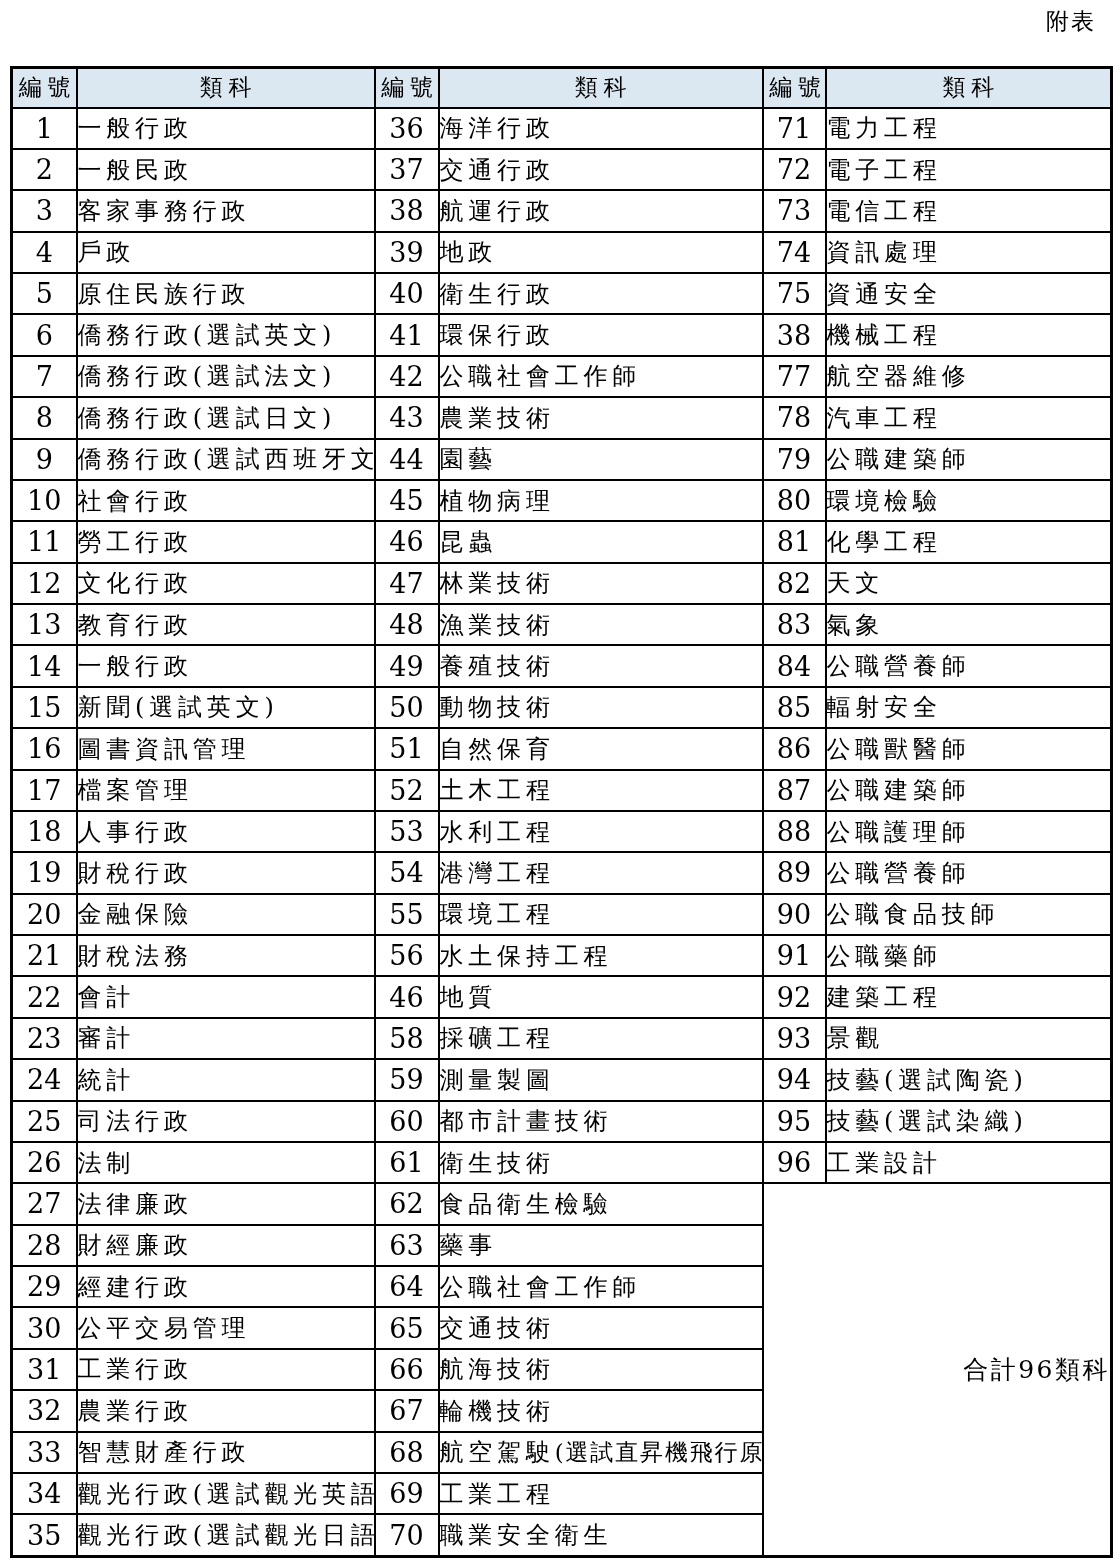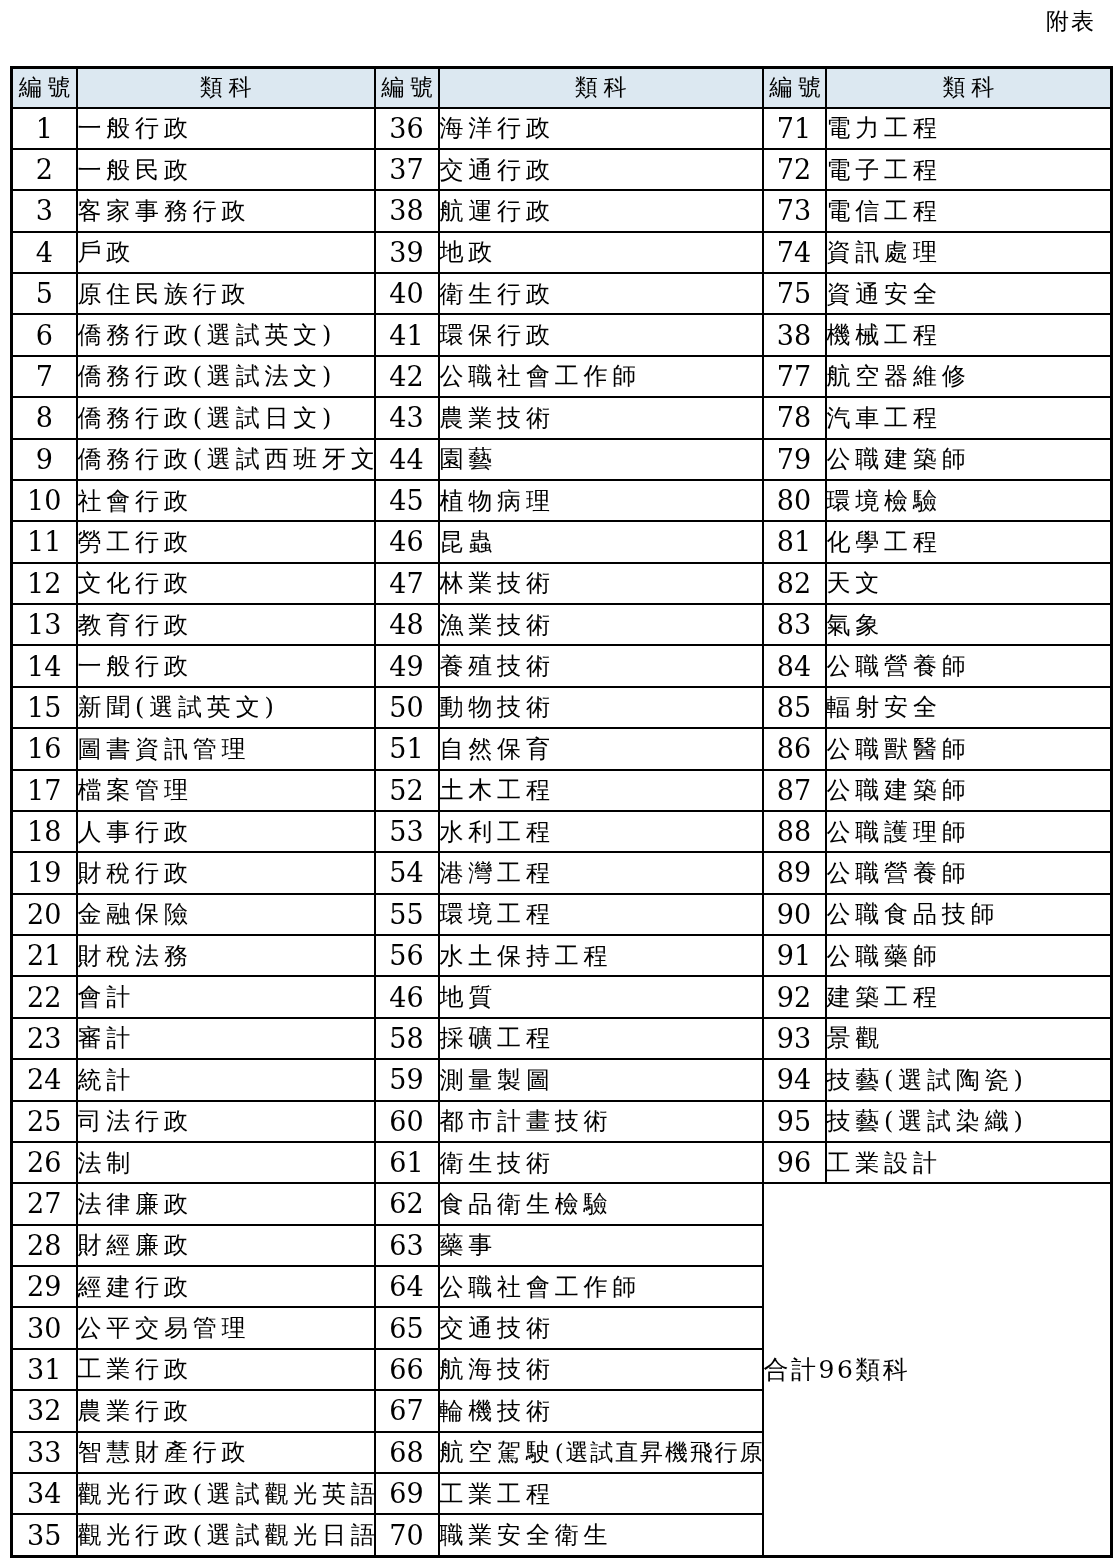--- a/index.html
+++ b/index.html
@@ -52,21 +52,21 @@
     font-size:24px;
     letter-spacing:0.2em;
     padding-left:9px;
     text-align:left;
     vertical-align:middle;
   }
   td.cat .small-part { font-size:23px; letter-spacing:0.08em; }
   td.summary {
     font-size:25px;
     letter-spacing:0.1em;
-    text-align:left;
+    text-align:right;
     vertical-align:middle;
     white-space:nowrap;
   }
 </style>
 </head>
 <body>
 
 <div class="page">
   <div class="note">附表</div>
 

